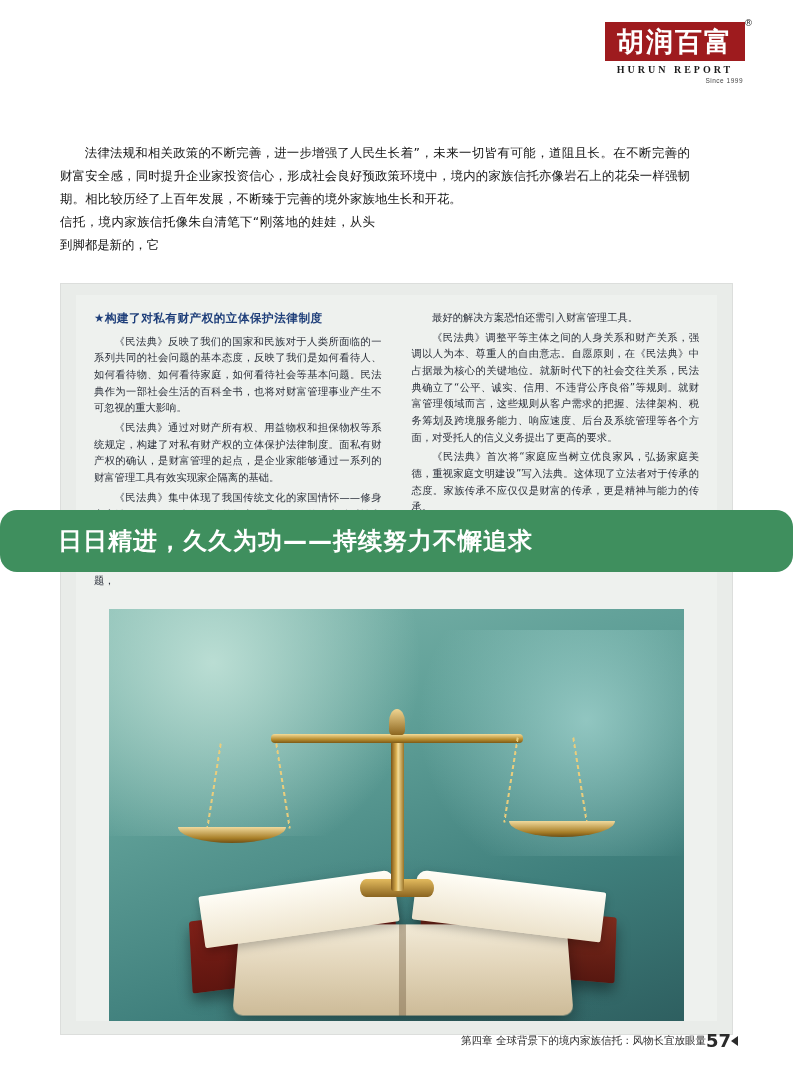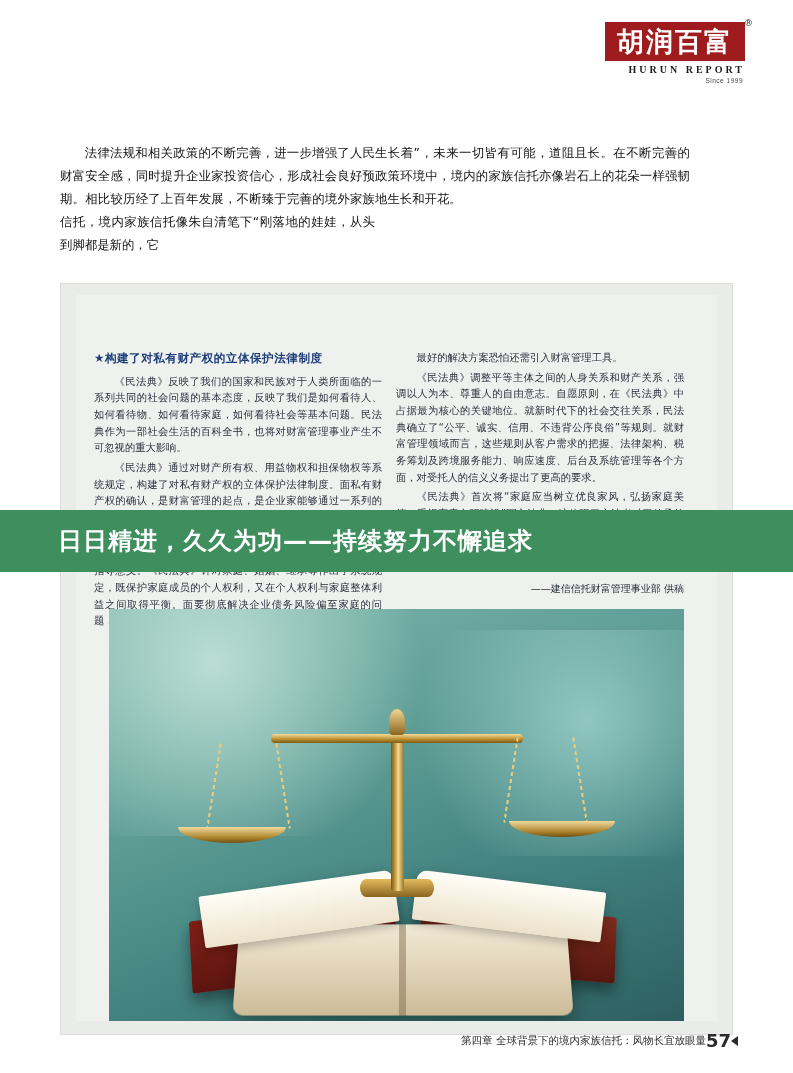--- a/index.html
+++ b/index.html
@@ -43,21 +43,20 @@
     color: #333;
     font-weight: normal;
   }
   .logo-sub {
     font-family: "Liberation Serif", serif;
     font-size: 10px;
     letter-spacing: 3px;
     color: #1c1c1c;
     margin-top: 3px;
     font-weight: bold;
-    text-align: right;
   }
   .logo-since {
     font-size: 6.5px;
     color: #444;
     letter-spacing: 0.5px;
     margin-top: 2px;
     text-align: right;
     padding-right: 2px;
   }
 
@@ -96,23 +95,22 @@
     right: 16px;
     bottom: 14px;
     background: #eef1ee;
   }
   .fig-text-cols {
     position: absolute;
     left: 18px;
     top: 14px;
     right: 18px;
     display: flex;
-    gap: 14px;
+    gap: 30px;
     filter: blur(0.35px);
-    margin-top: 40px;
   }
   .fig-col {
     width: 288px;
     font-family: "DejaVu Sans", sans-serif;
     font-size: 10.3px;
     line-height: 1.62;
     color: #2a2f3a;
     text-align: justify;
   }
   .fig-heading {
@@ -239,20 +237,21 @@
   
   .banner {
     position: absolute;
     left: 0;
     top: 510px;
     width: 793px;
     height: 62px;
     background: #3f8f5e;
     display: flex;
     align-items: center;
+    border-radius: 17px;
   }
   .banner-text {
     color: #ffffff;
     font-family: "DejaVu Sans", sans-serif;
     font-weight: bold;
     font-size: 24px;
     letter-spacing: 1px;
     margin-left: 58px;
   }
 

